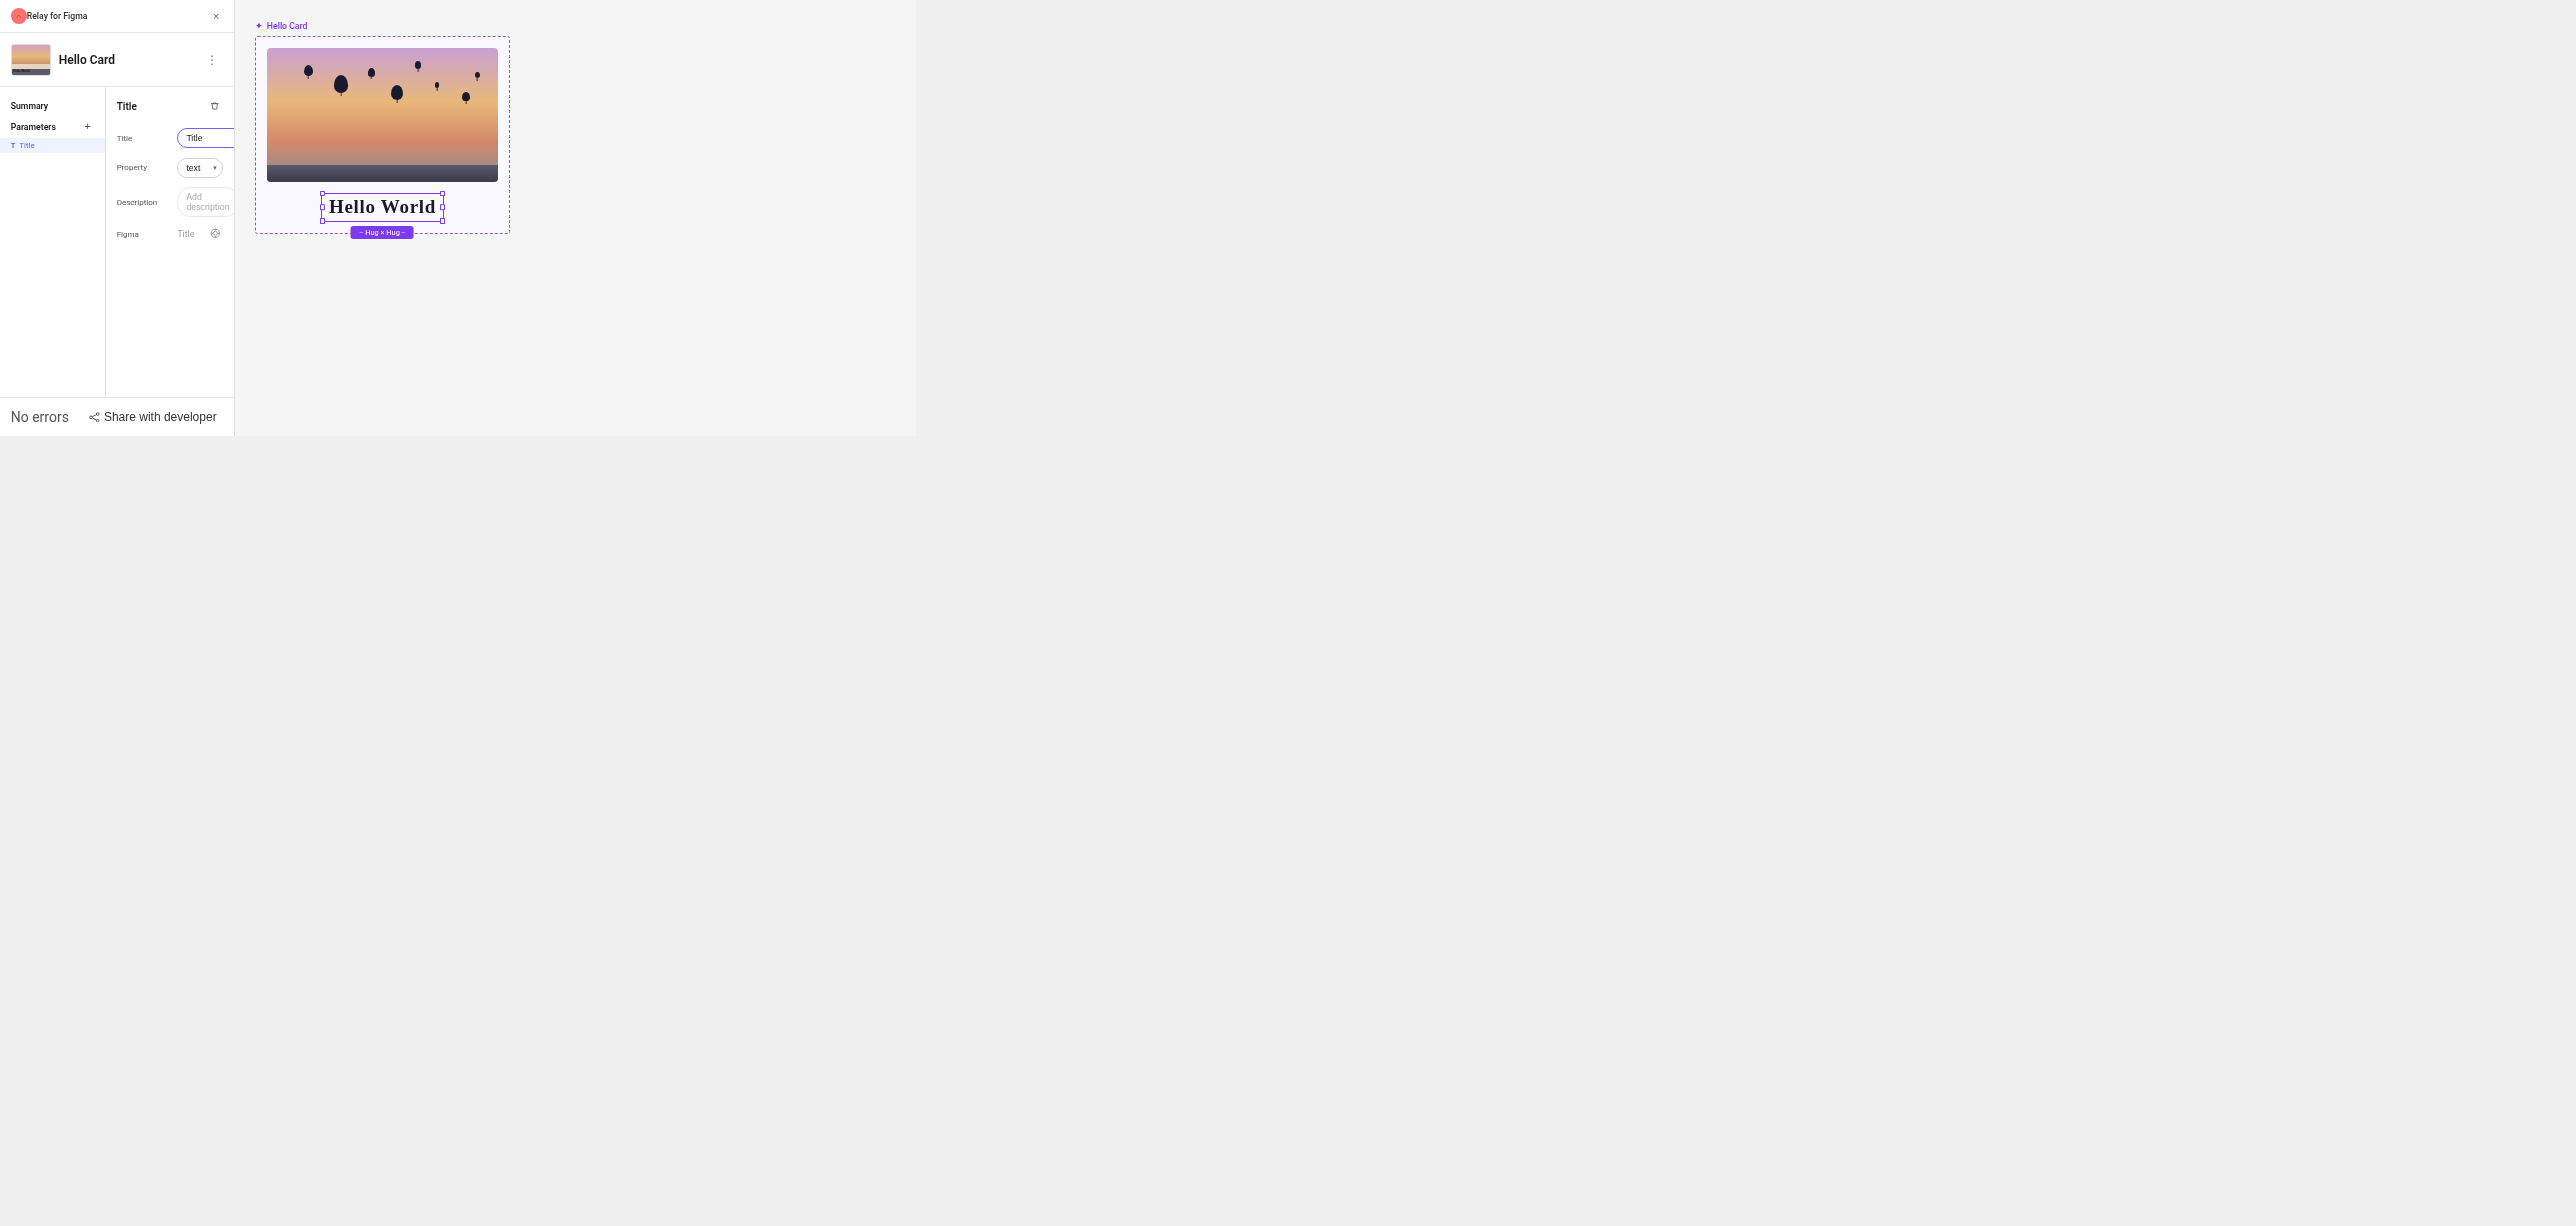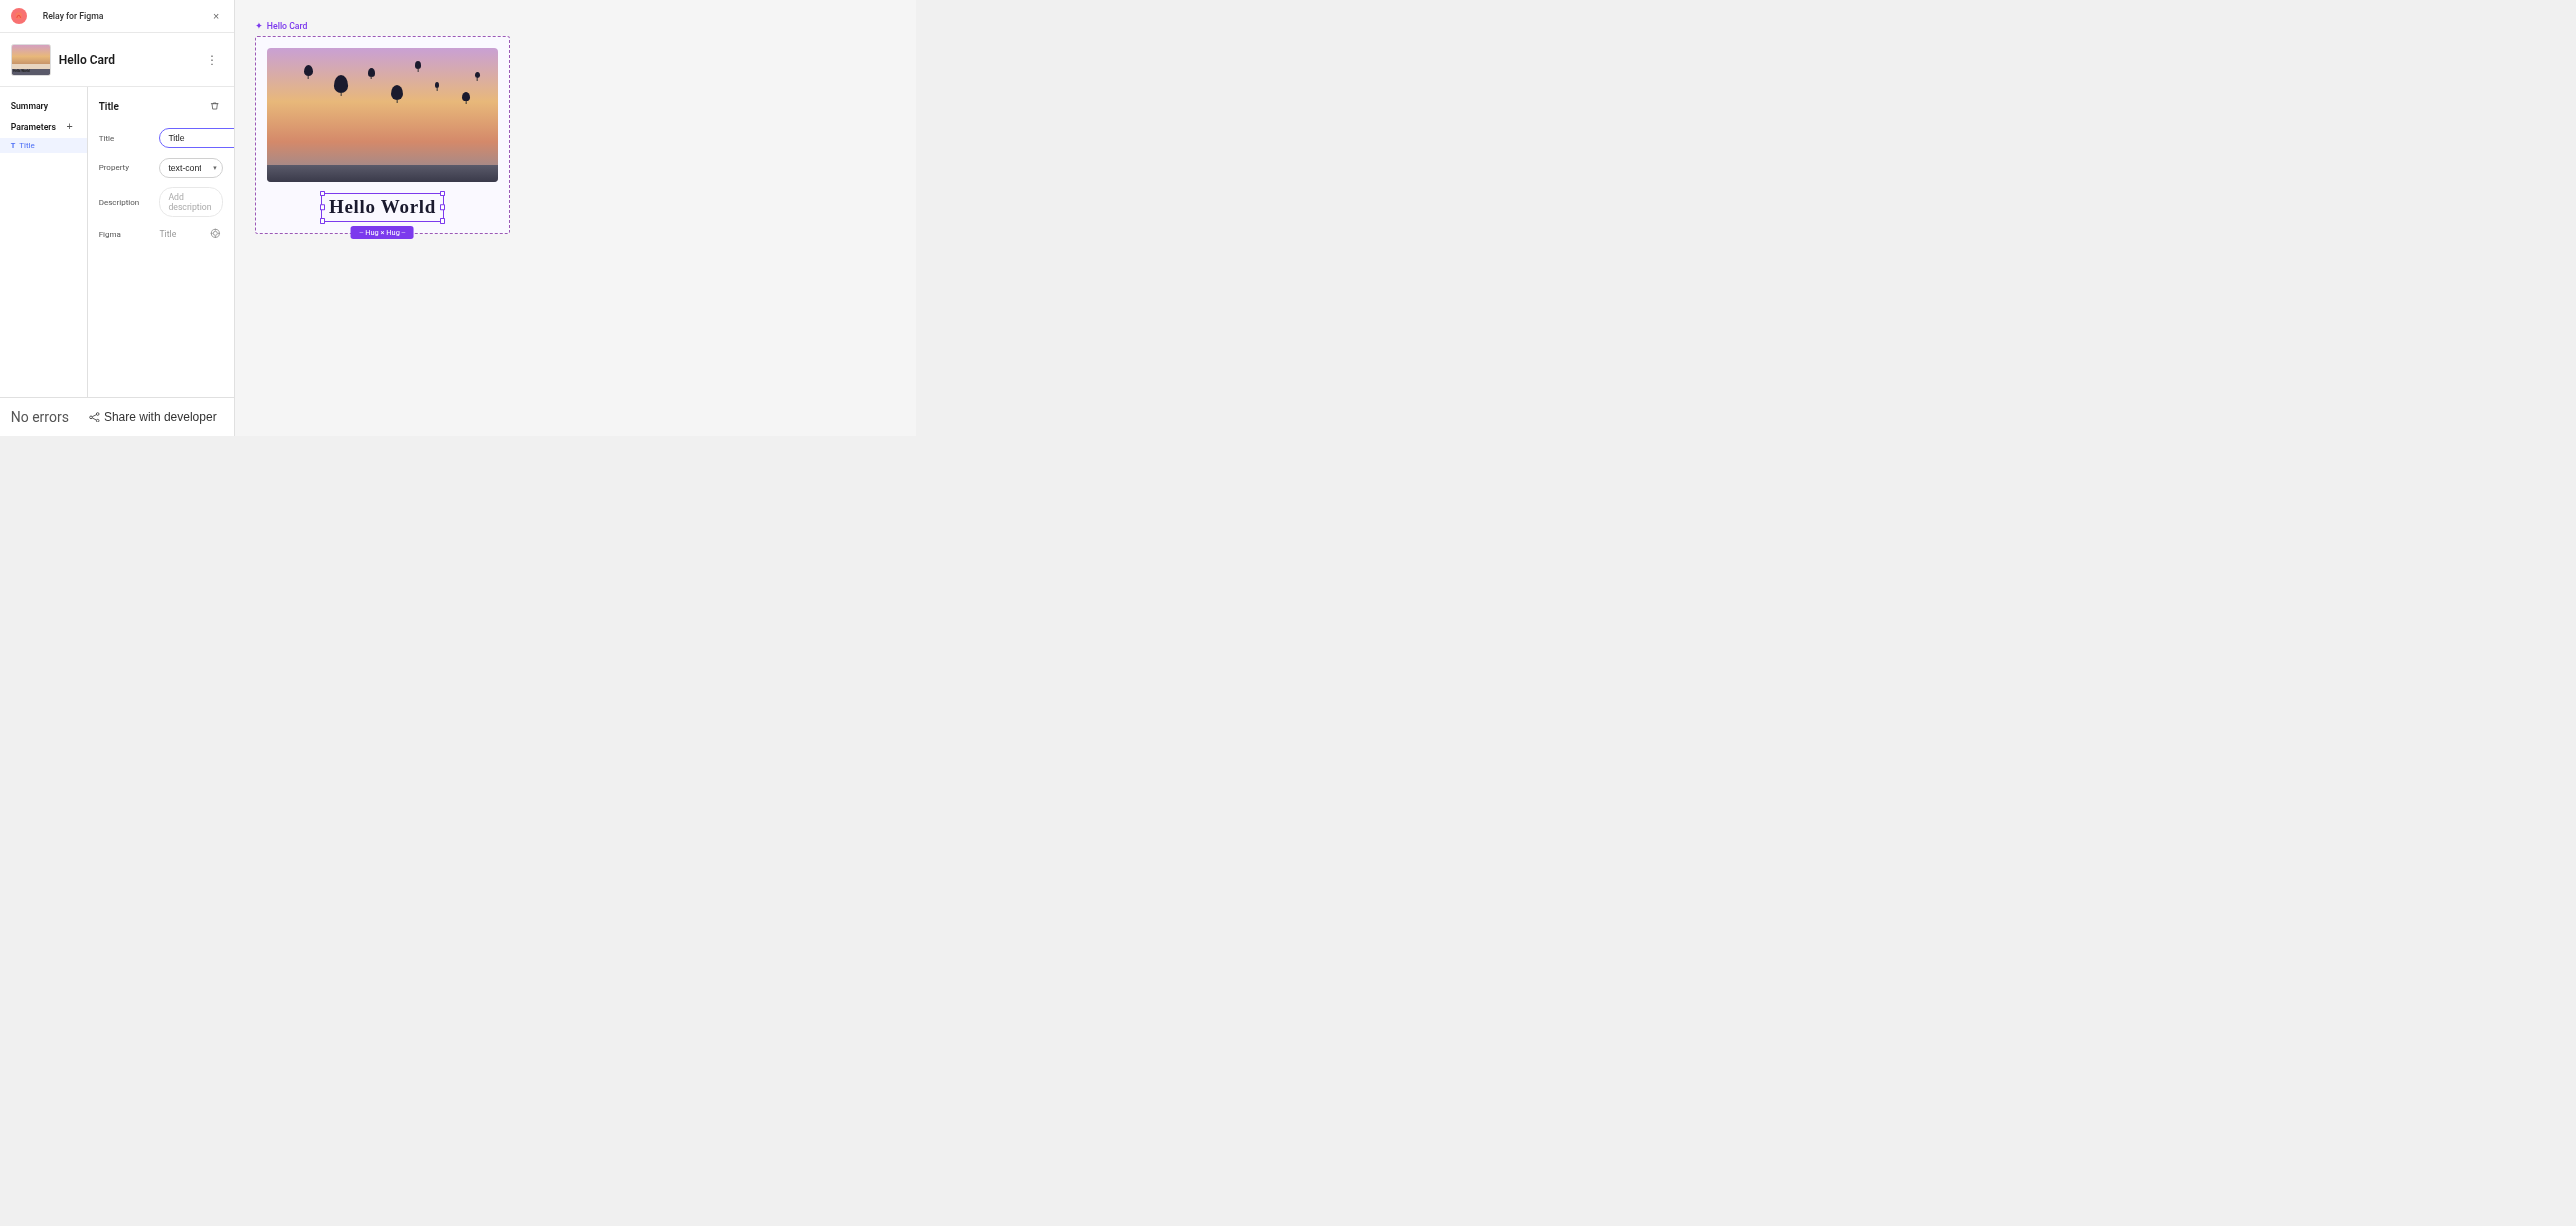--- a/index.html
+++ b/index.html
@@ -28,21 +28,21 @@
       align-items: center;
       justify-content: space-between;
       padding: 8px 10.7px;
       border-bottom: 0.7px solid #e8e8e8;
       background: #fff;
     }
 
     .panel-header-left {
       display: flex;
       align-items: center;
-      gap: 16px;
+      gap: 0;
     }
 
     .relay-logo {
       width: 16px;
       height: 16px;
       background: #f87171;
       border-radius: 50%;
       display: flex;
       align-items: center;
       justify-content: center;
@@ -137,21 +137,21 @@
 
     
     .panel-body {
       display: flex;
       flex: 1;
       overflow: hidden;
     }
 
     
     .sidebar {
-      width: 88px;
+      width: 106px;
       border-right: 0.7px solid #e0e0e0;
       padding: 10.7px 0;
       flex-shrink: 0;
     }
 
     .sidebar-section-title {
       font-size: 8.7px;
       font-weight: 600;
       color: #1a1a1a;
       padding: 2.7px 10.7px 5.4px;

